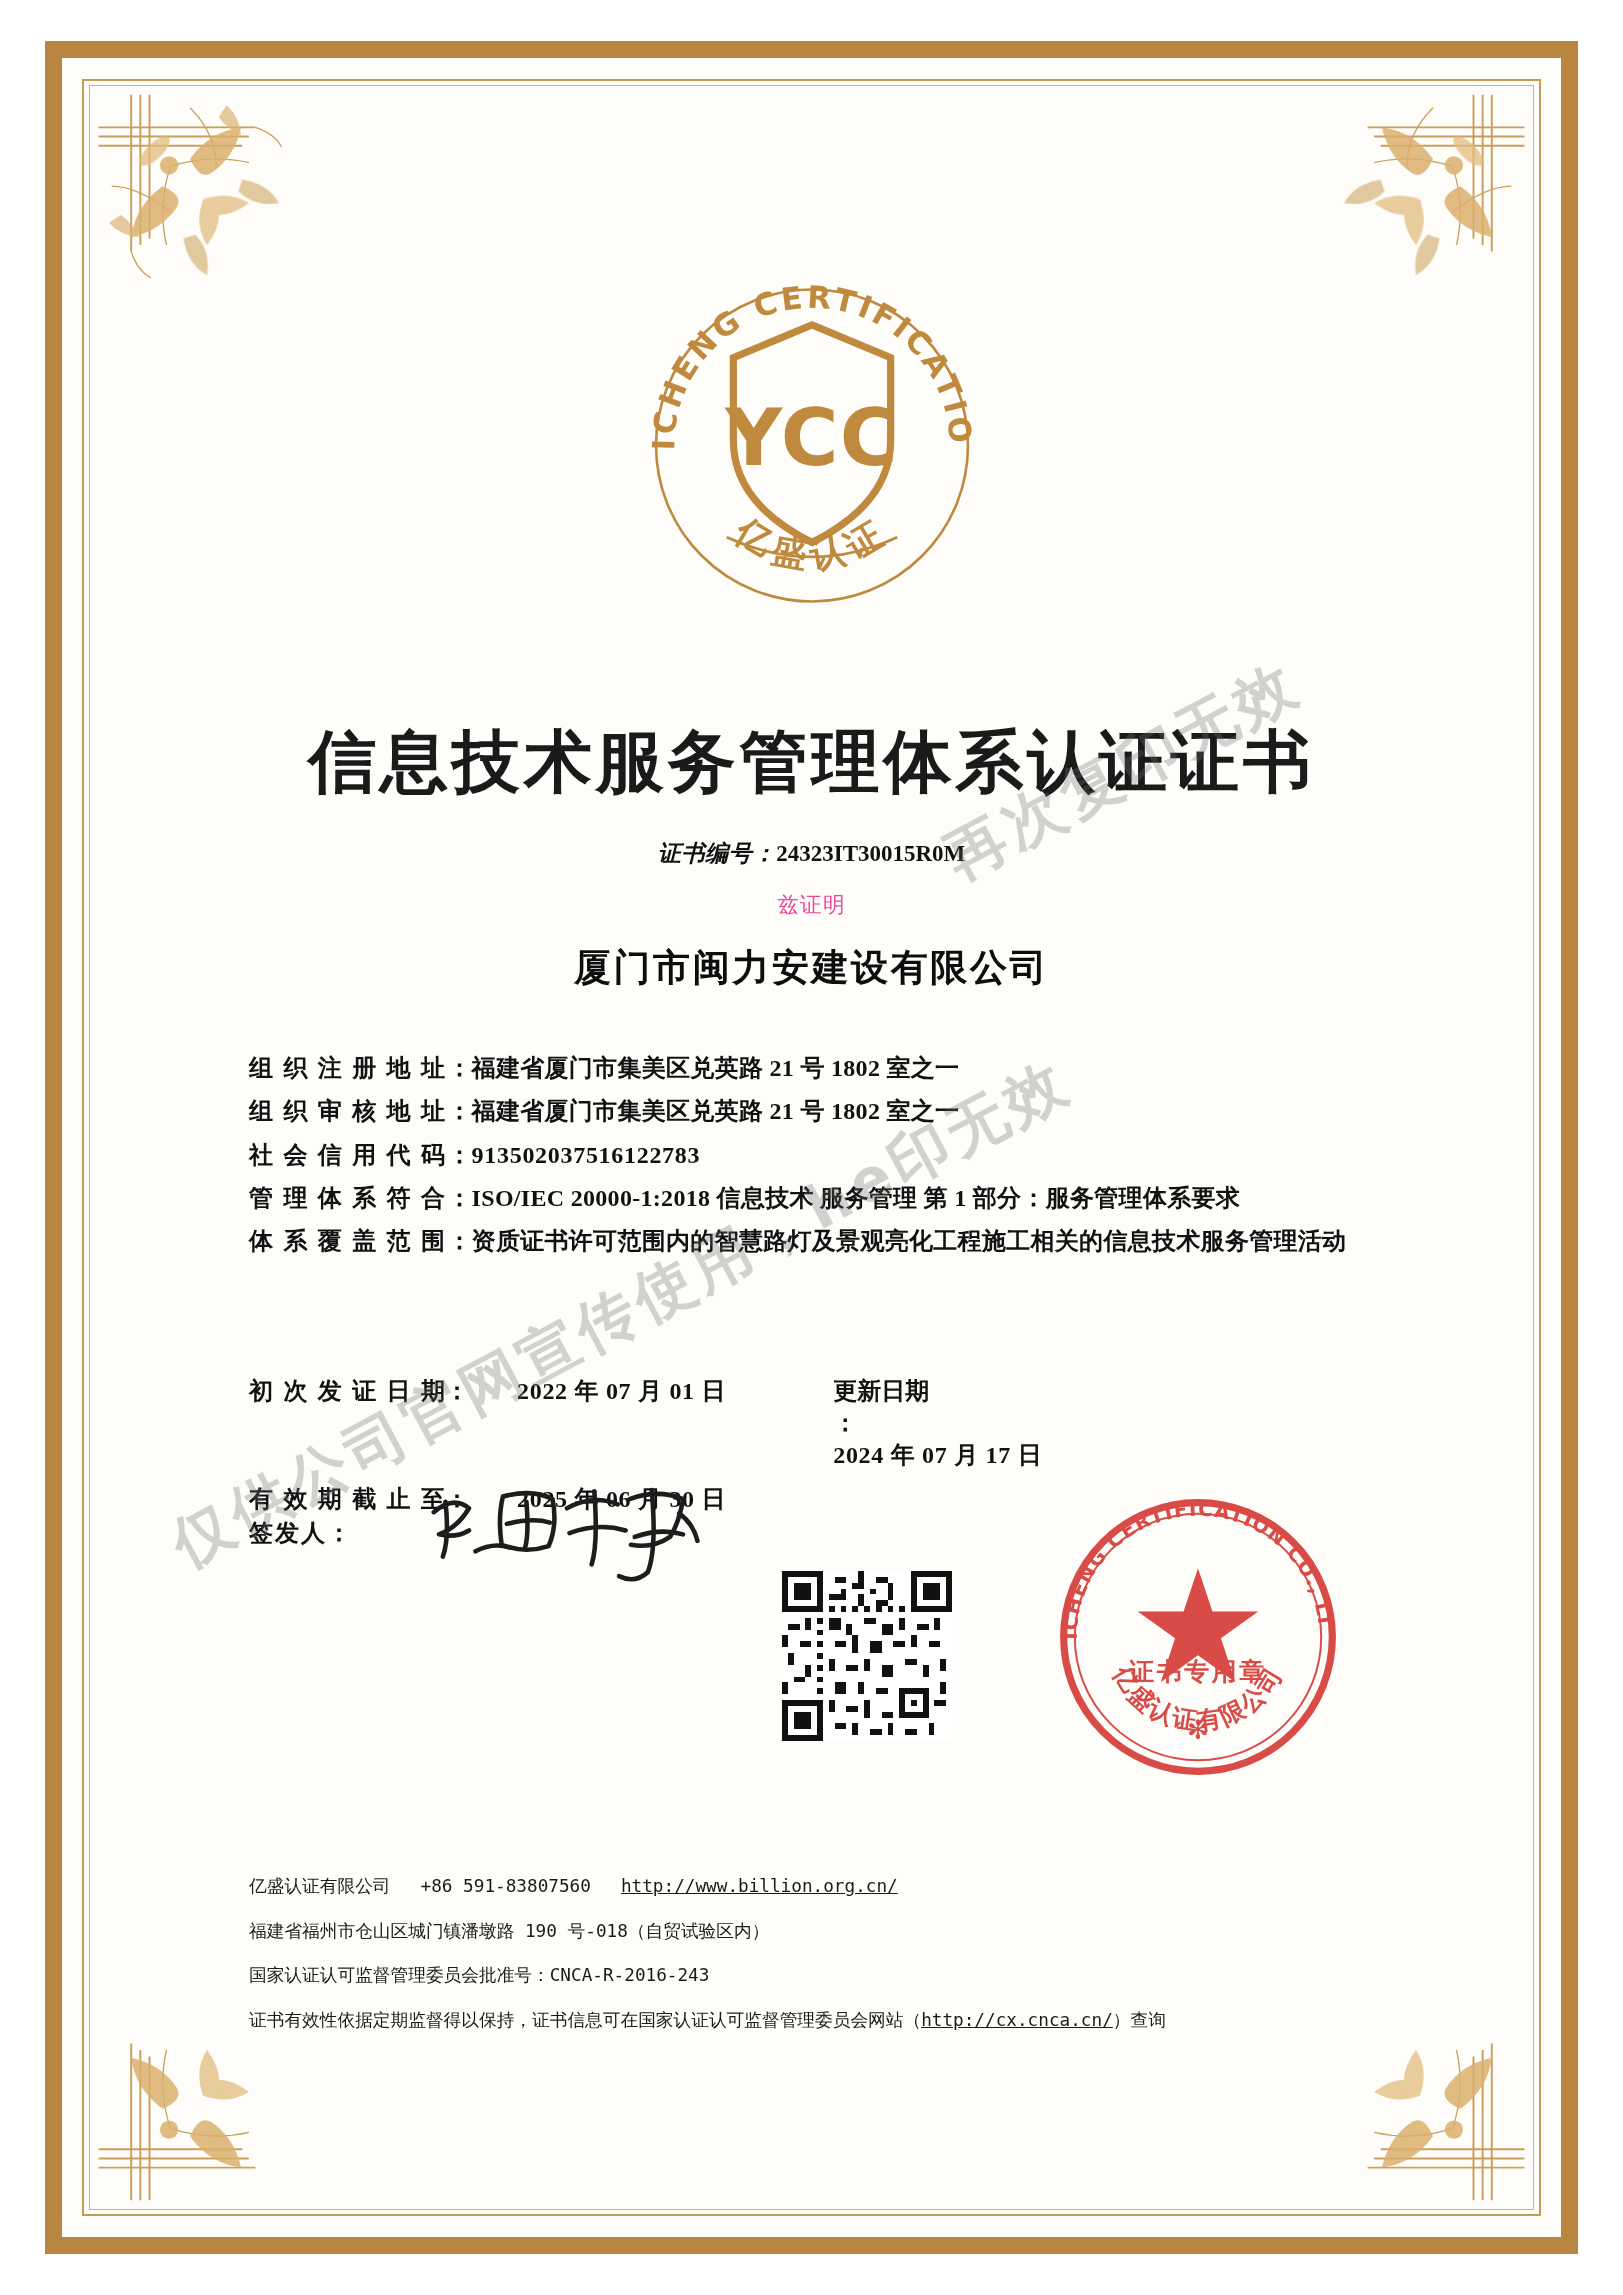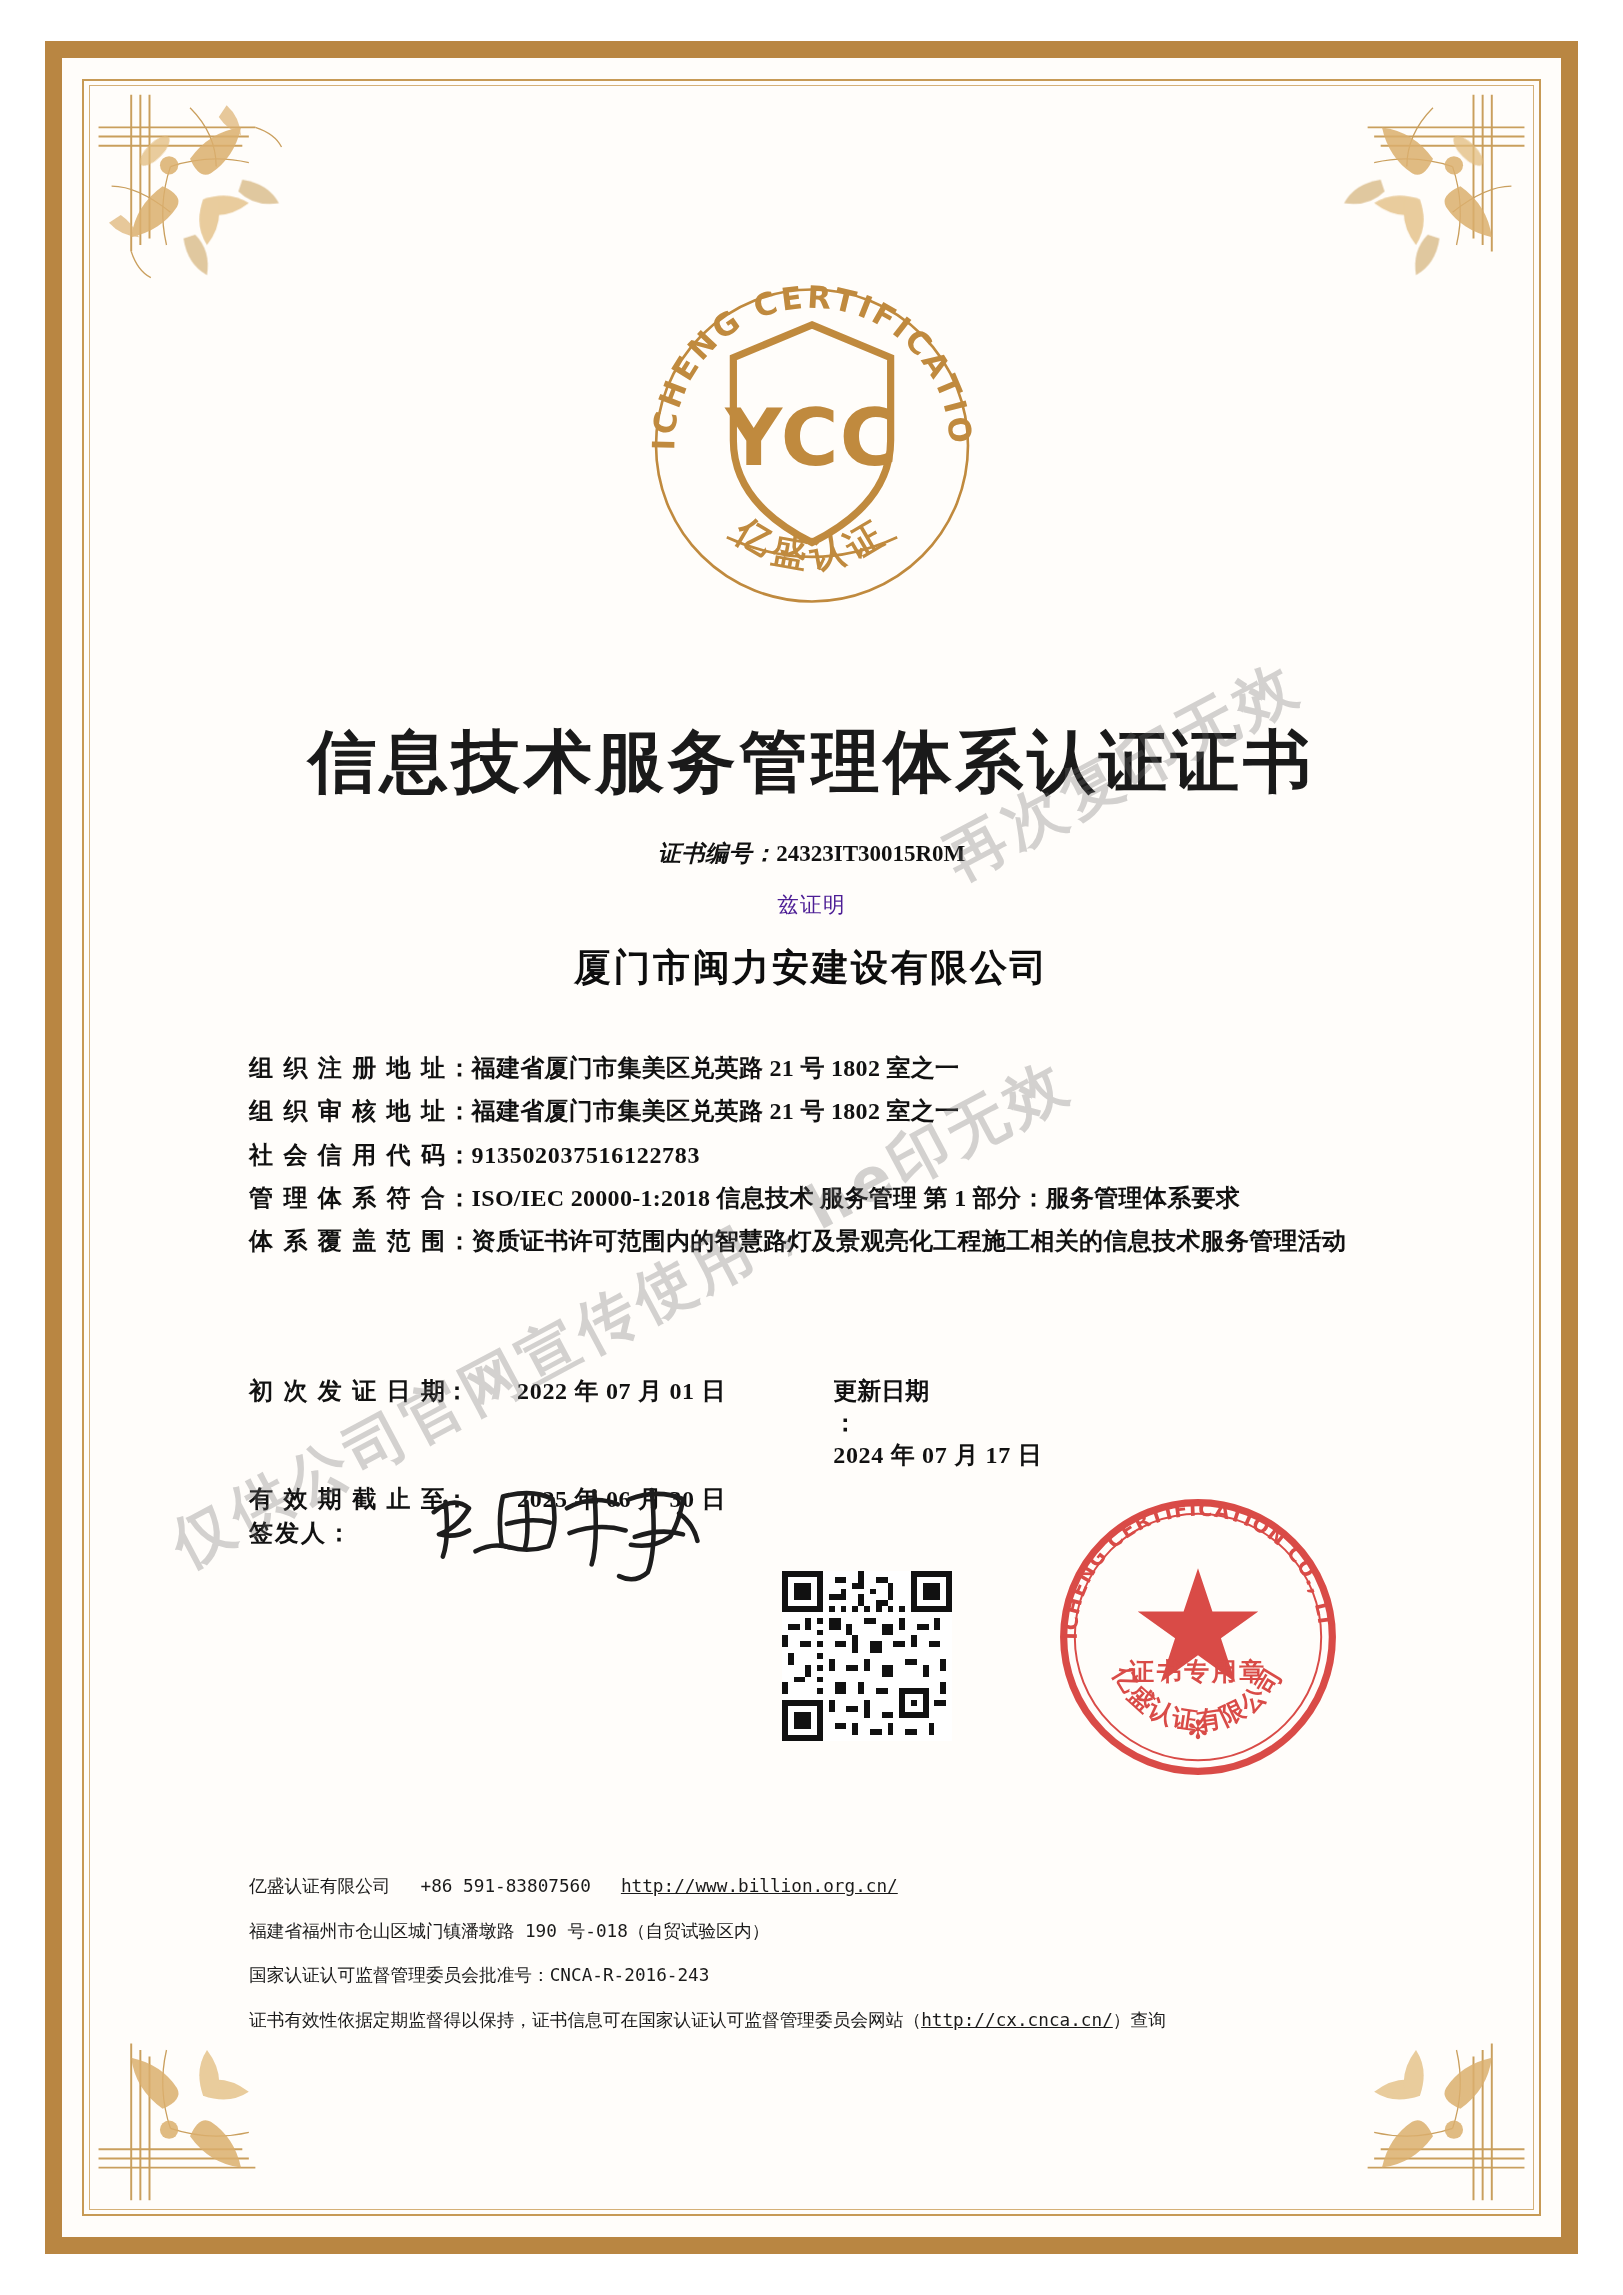--- a/index.html
+++ b/index.html
@@ -100,21 +100,21 @@
     color: #111;
     font-family: "Liberation Serif", serif;
   }
   .cert-no .label { letter-spacing: 0.7px; font-style: italic; }
   .hereby {
     position: absolute;
     left: 0; right: 0;
     top: 890px;
     text-align: center;
     font-size: 21.6px;
-    color: #4c1d95;
+    color: #ec4899;
     letter-spacing: 1.3px;
   }
   .company {
     position: absolute;
     left: 0; right: 0;
     top: 943px;
     text-align: center;
     font-family: Liberation Mono, monospace;
     font-weight: bold;
     font-size: 37px;

